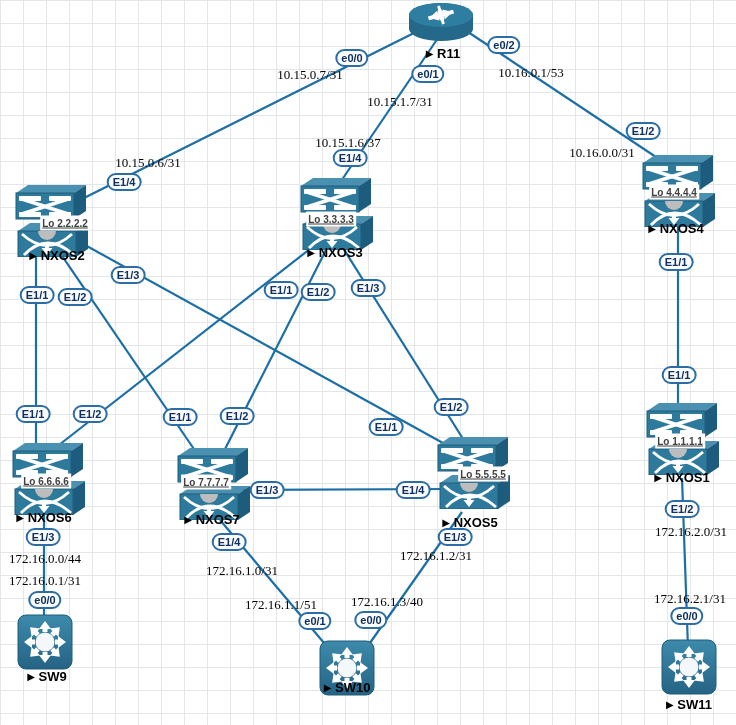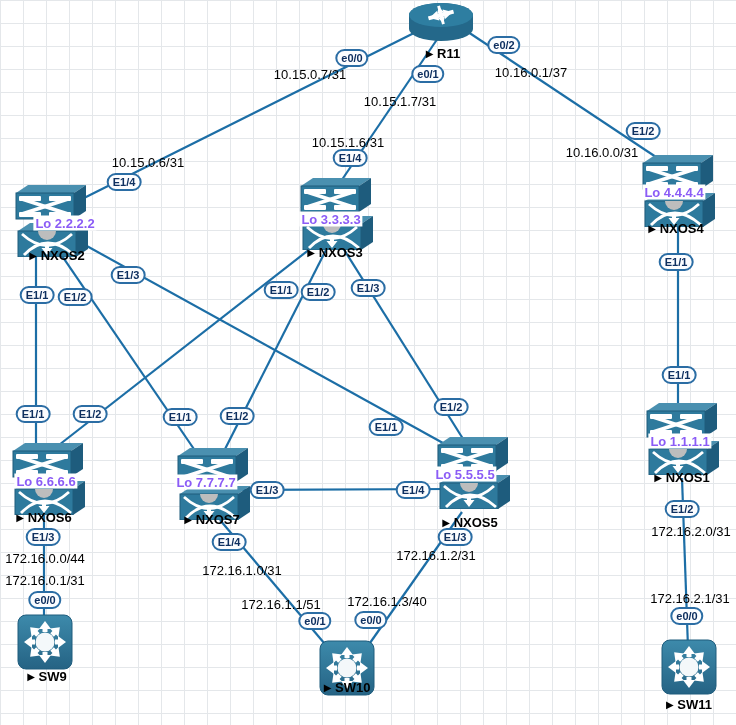--- a/index.html
+++ b/index.html
@@ -9,32 +9,32 @@
     background-image:linear-gradient(#e4e7ea 1px,transparent 1px),
                      linear-gradient(90deg,#e4e7ea 1px,transparent 1px);
     background-size:23px 23px;
     font-family:"Liberation Sans","DejaVu Sans",sans-serif;
   }
   svg.links{position:absolute;left:0;top:0;z-index:1;}
   svg.links line{stroke:#1c6ea6;stroke-width:2.2;}
   .icon{position:absolute;z-index:2;}
   .lo{
     position:absolute;z-index:3;transform:translate(-50%,-50%);
-    background:#fff;padding:0 2px;font-size:13px;font-weight:bold;color:#8b5cf6;
-    white-space:nowrap;line-height:15px;
+    background:#fff;padding:0 2px;font-size:10px;font-weight:bold;color:#404040;
+    white-space:nowrap;line-height:15px;text-decoration:underline;
   }
   .port{
     position:absolute;z-index:4;transform:translate(-50%,-50%);
     background:#fcfdff;border:2px solid #2b6da4;border-radius:9px;
     padding:0 4px;font-size:11px;font-weight:bold;color:#0f3060;
     line-height:14px;white-space:nowrap;
   }
   .ip{
     position:absolute;z-index:3;transform:translate(-50%,-50%);
-    font-size:13px;color:#000;white-space:nowrap;line-height:15px;
+    font-size:13px;color:#000;white-space:nowrap;line-height:15px;font-family:Liberation Serif, serif;
   }
   .nodename{
     position:absolute;z-index:3;transform:translate(-50%,-50%);
     font-size:13px;font-weight:bold;color:#000;white-space:nowrap;line-height:15px;
   }
   .nodename .marker{font-size:10px;vertical-align:1px;}
 </style>
 </head>
 <body>
 
@@ -155,21 +155,21 @@
   <div class="icon" style="left:661px;top:639px"><svg width="56" height="56">
         <use href="#sym-mlsw"></use>
       </svg></div>
 
   <div class="lo" style="left:65px;top:223px">Lo 2.2.2.2</div>
   <div class="lo" style="left:331px;top:219px">Lo 3.3.3.3</div>
   <div class="lo" style="left:674px;top:192px">Lo 4.4.4.4</div>
   <div class="lo" style="left:680px;top:441px">Lo 1.1.1.1</div>
   <div class="lo" style="left:46px;top:481px">Lo 6.6.6.6</div>
   <div class="lo" style="left:206px;top:482px">Lo 7.7.7.7</div>
-  <div class="lo" style="left:465px;top:474px">Lo 5.5.5.5</div>
+  <div class="lo" style="left:483px;top:474px">Lo 5.5.5.5</div>
 
   <div class="nodename" style="left:443px;top:53px"><span class="marker">▶</span> <span>R11</span></div>
   <div class="nodename" style="left:57px;top:255px"><span class="marker">▶</span> <span>NXOS2</span></div>
   <div class="nodename" style="left:335px;top:252px"><span class="marker">▶</span> <span>NXOS3</span></div>
   <div class="nodename" style="left:676px;top:228px"><span class="marker">▶</span> <span>NXOS4</span></div>
   <div class="nodename" style="left:682px;top:477px"><span class="marker">▶</span> <span>NXOS1</span></div>
   <div class="nodename" style="left:44px;top:517px"><span class="marker">▶</span> <span>NXOS6</span></div>
   <div class="nodename" style="left:212px;top:519px"><span class="marker">▶</span> <span>NXOS7</span></div>
   <div class="nodename" style="left:470px;top:522px"><span class="marker">▶</span> <span>NXOS5</span></div>
   <div class="nodename" style="left:47px;top:676px"><span class="marker">▶</span> <span>SW9</span></div>
@@ -203,22 +203,22 @@
   <div class="port" style="left:229px;top:542px">E1/4</div>
   <div class="port" style="left:315px;top:621px">e0/1</div>
   <div class="port" style="left:455px;top:537px">E1/3</div>
   <div class="port" style="left:371px;top:620px">e0/0</div>
   <div class="port" style="left:682px;top:509px">E1/2</div>
   <div class="port" style="left:687px;top:616px">e0/0</div>
 
   <div class="ip" style="left:310px;top:74px">10.15.0.7/31</div>
   <div class="ip" style="left:148px;top:162px">10.15.0.6/31</div>
   <div class="ip" style="left:400px;top:101px">10.15.1.7/31</div>
-  <div class="ip" style="left:348px;top:142px">10.15.1.6/31</div>
-  <div class="ip" style="left:531px;top:72px">10.16.0.1/37</div>
+  <div class="ip" style="left:348px;top:142px">10.15.1.6/37</div>
+  <div class="ip" style="left:531px;top:72px">10.16.0.1/53</div>
   <div class="ip" style="left:602px;top:152px">10.16.0.0/31</div>
   <div class="ip" style="left:45px;top:558px">172.16.0.0/44</div>
   <div class="ip" style="left:45px;top:580px">172.16.0.1/31</div>
   <div class="ip" style="left:242px;top:570px">172.16.1.0/31</div>
   <div class="ip" style="left:281px;top:604px">172.16.1.1/51</div>
   <div class="ip" style="left:436px;top:555px">172.16.1.2/31</div>
   <div class="ip" style="left:387px;top:601px">172.16.1.3/40</div>
   <div class="ip" style="left:691px;top:531px">172.16.2.0/31</div>
   <div class="ip" style="left:690px;top:598px">172.16.2.1/31</div>
 

